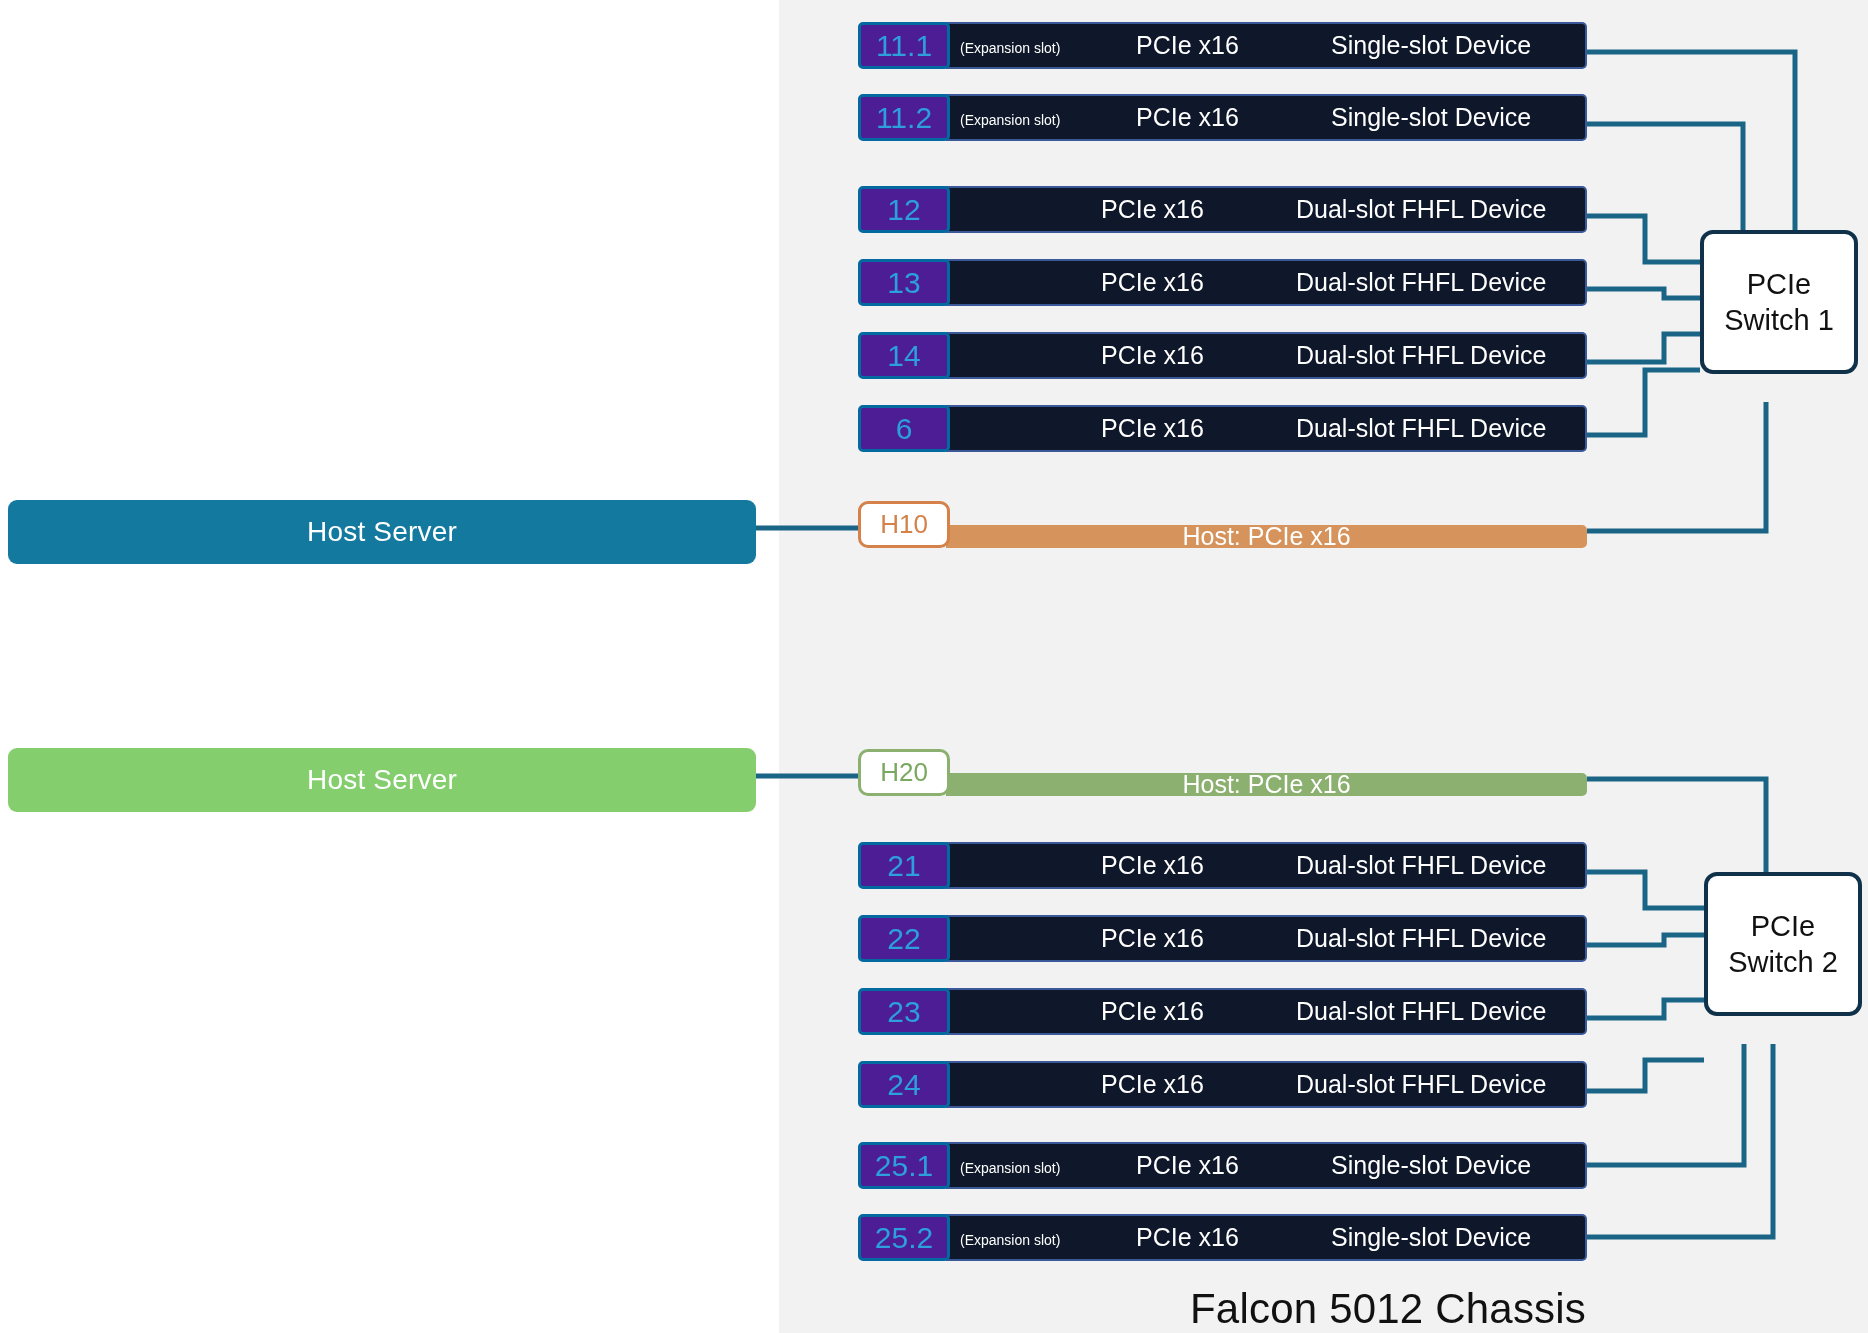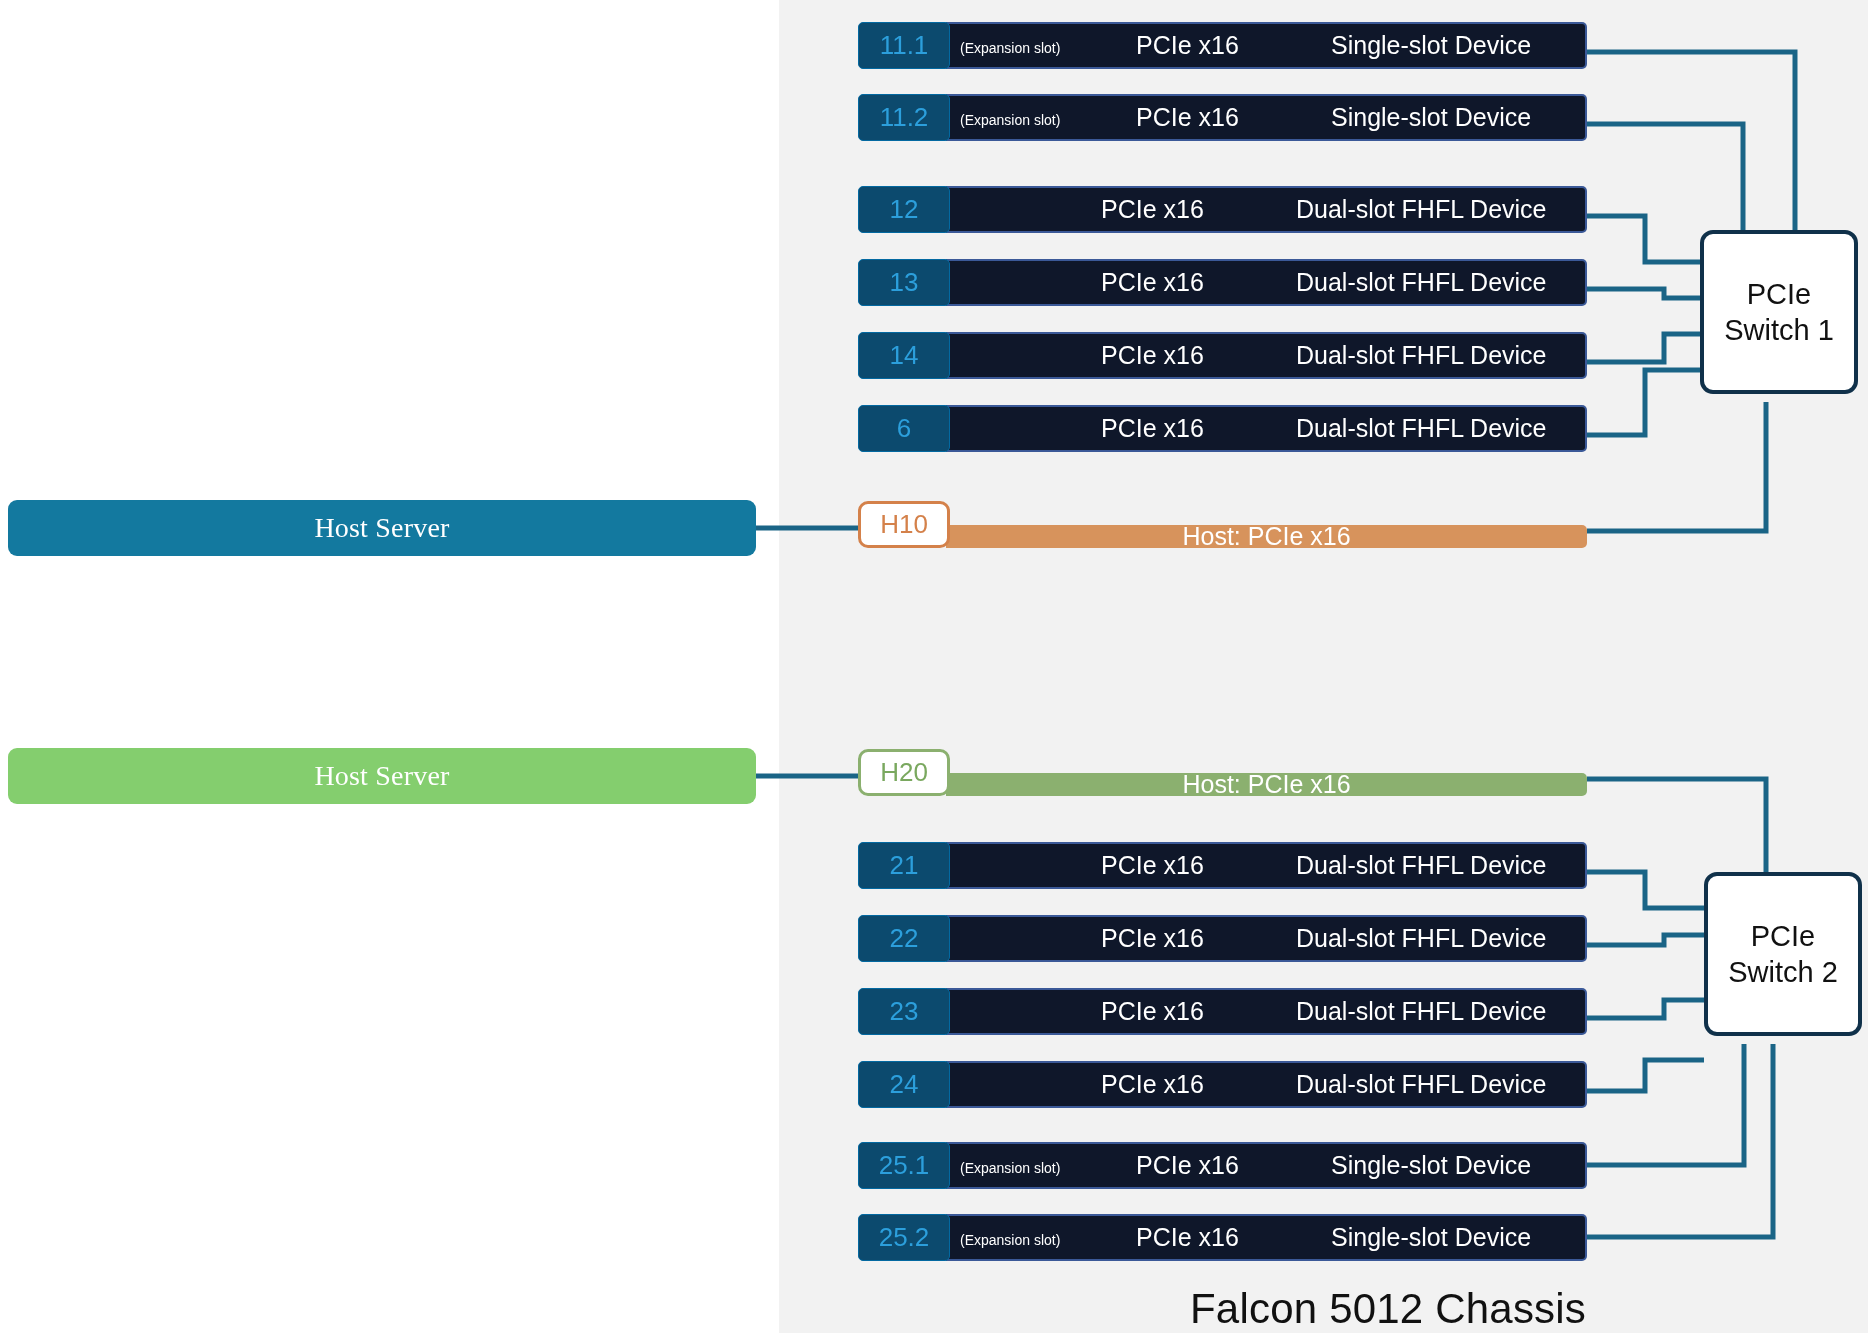--- a/index.html
+++ b/index.html
@@ -50,52 +50,51 @@
     width: 1868px;
     height: 1333px;
     pointer-events: none;
   }
 
   
   .host-server {
     position: absolute;
     left: 8px;
     width: 748px;
-    height: 56px;
+    height: 64px;
     border-radius: 9px;
     display: flex;
     align-items: center;
     justify-content: center;
     color: #ffffff;
     font-size: 28px;
     letter-spacing: 0.2px;
-    font-family: Liberation Serif, serif;
   }
   #host-server-1 { top: 500px; background: #13799f; }
   #host-server-2 { top: 748px; background: #84ce6e; }
 
   
   .slot-row {
     position: absolute;
     left: 858px;
     width: 729px;
     height: 47px;
     display: flex;
     align-items: stretch;
   }
 
   .slot-tag {
     flex: 0 0 92px;
-    background: #0c4a6e;
-    border: 1px solid #0369a1;
+    background: #4c1d95;
+    border: 3px solid #0369a1;
     border-radius: 5px;
     display: flex;
     align-items: center;
     justify-content: center;
-    font-size: 26px;
+    font-size: 30px;
     color: #2c9fdc;
     box-sizing: border-box;
     position: relative;
     z-index: 3;
   }
   .slot-body {
     flex: 1 1 auto;
     background: #0f172a;
     border: 2px solid #3b5998;
     border-left: none;
@@ -182,21 +181,21 @@
     position: absolute;
     left: 50%;
     transform: translateX(-50%);
     white-space: nowrap;
   }
 
   
   .pcie-switch {
     position: absolute;
     width: 158px;
-    height: 164px;
+    height: 144px;
     background: #ffffff;
     border: 4px solid #10314a;
     border-radius: 13px;
     display: flex;
     flex-direction: column;
     align-items: center;
     justify-content: center;
     font-size: 29px;
     color: #111111;
     line-height: 1.25;

